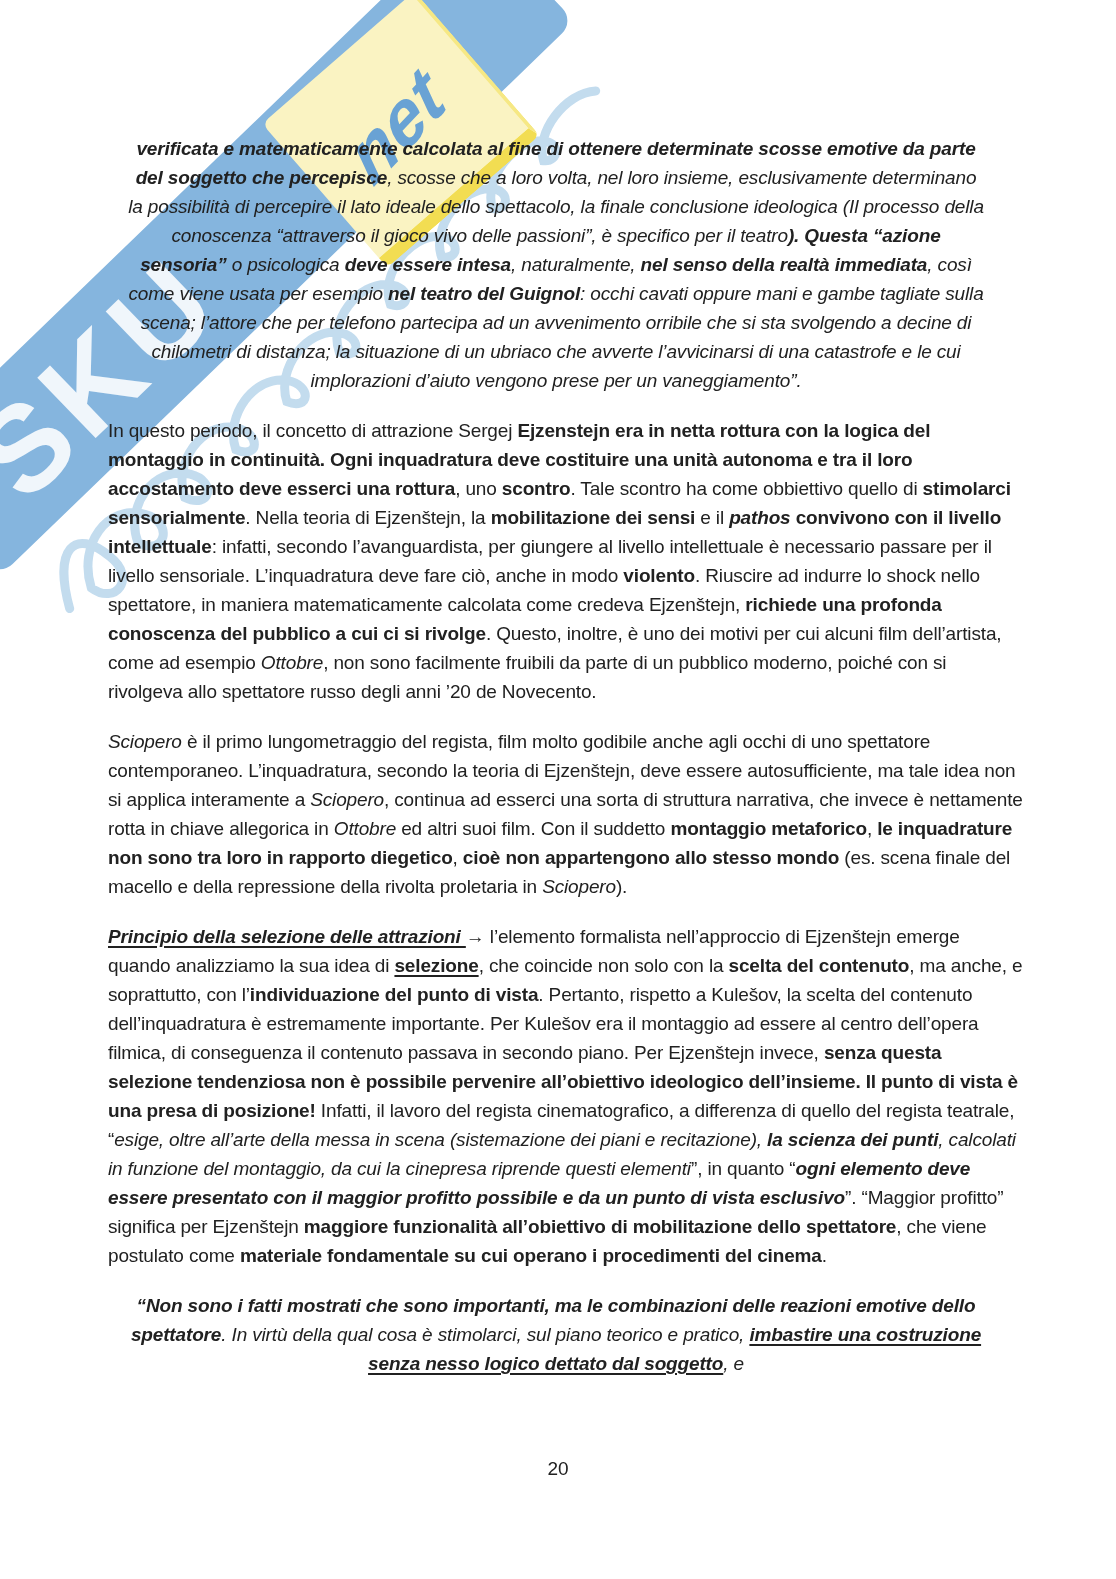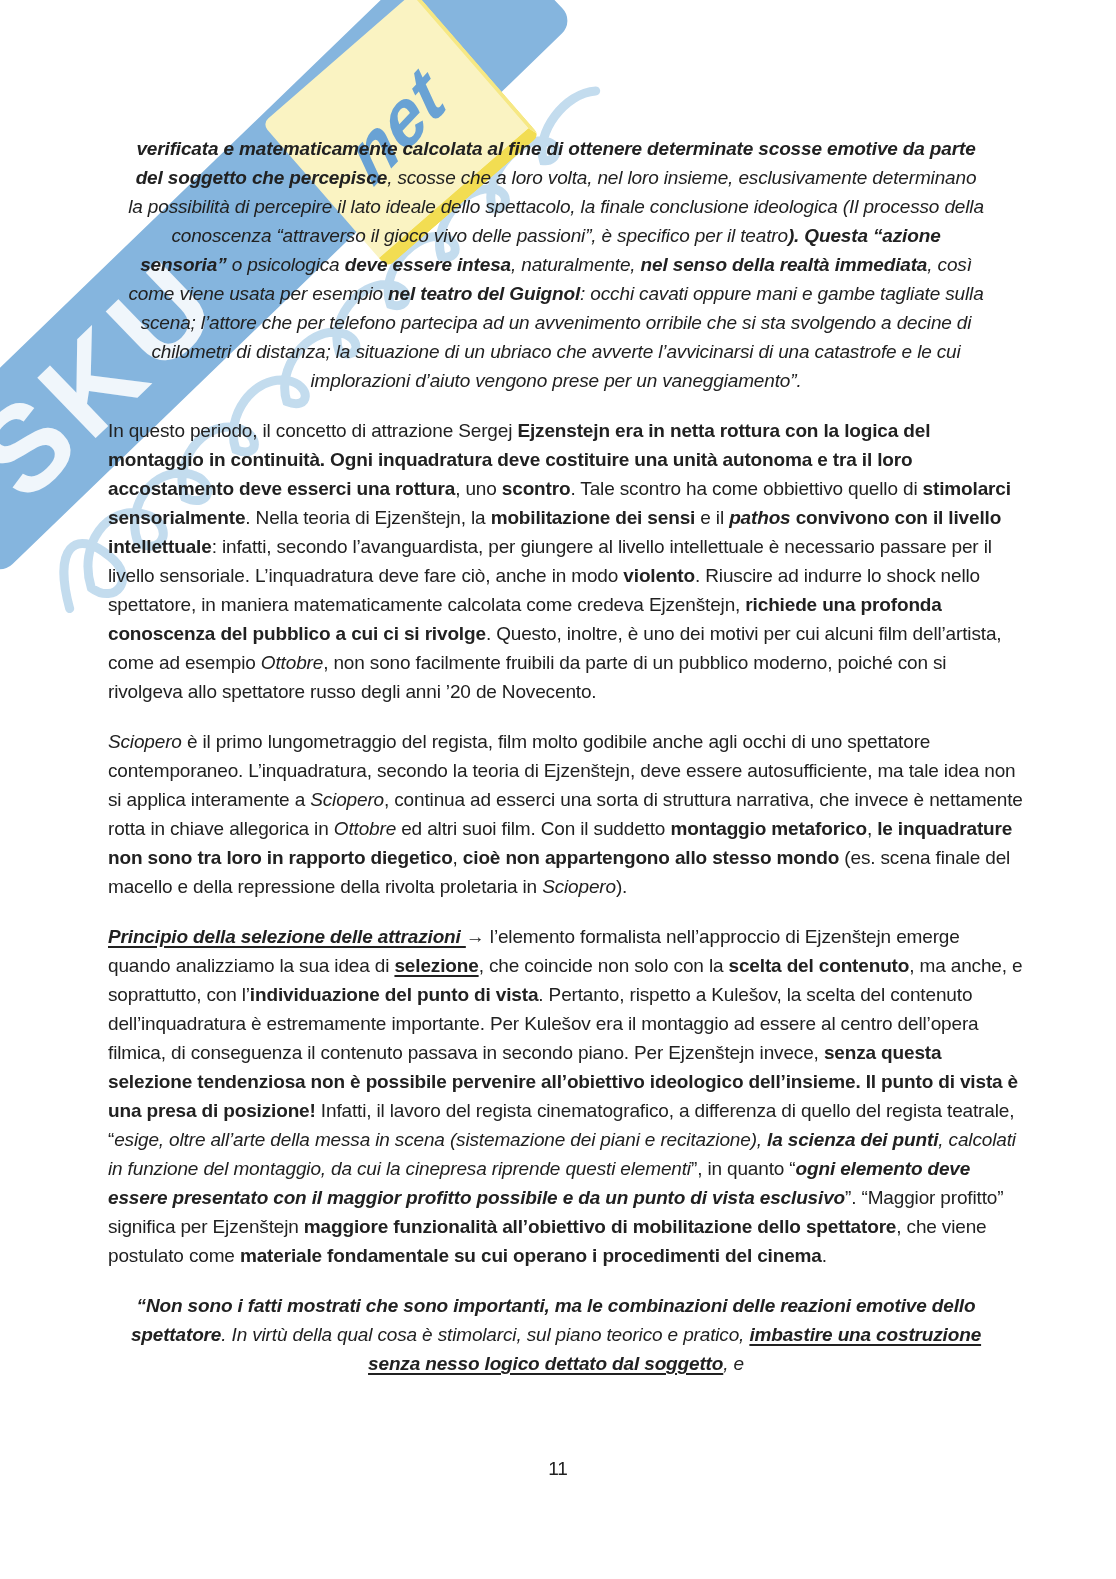--- a/index.html
+++ b/index.html
@@ -92,15 +92,15 @@
   </div>
 
   <div class="content">
       <p class="block quote-center"><span class="b i">verificata e matematicamente calcolata al fine di ottenere determinate scosse emotive da parte del soggetto che percepisce</span><span class="i">, scosse che a loro volta, nel loro insieme, esclusivamente determinano la possibilità di percepire il lato ideale dello spettacolo, la finale conclusione ideologica (Il processo della conoscenza “attraverso il gioco vivo delle passioni”, è specifico per il teatro</span><span class="b i">). Questa “azione sensoria”</span><span class="i"> o psicologica </span><span class="b i">deve essere intesa</span><span class="i">, naturalmente, </span><span class="b i">nel senso della realtà immediata</span><span class="i">, così come viene usata per esempio </span><span class="b i">nel teatro del Guignol</span><span class="i">: occhi cavati oppure mani e gambe tagliate sulla scena; l’attore che per telefono partecipa ad un avvenimento orribile che si sta svolgendo a decine di chilometri di distanza; la situazione di un ubriaco che avverte l’avvicinarsi di una catastrofe e le cui implorazioni d’aiuto vengono prese per un vaneggiamento”.</span></p>
       <p class="block body-par"><span>In questo periodo, il concetto di attrazione Sergej </span><span class="b">Ejzenstejn era in netta rottura con la logica del montaggio in continuità. Ogni inquadratura deve costituire una unità autonoma e tra il loro accostamento deve esserci una rottura</span><span>, uno </span><span class="b">scontro</span><span>. Tale scontro ha come obbiettivo quello di </span><span class="b">stimolarci sensorialmente</span><span>. Nella teoria di Ejzenštejn, la </span><span class="b">mobilitazione dei sensi</span><span> e il </span><span class="b i">pathos</span><span class="b"> </span><span class="b">convivono con il livello intellettuale</span><span>: infatti, secondo l’avanguardista, per giungere al livello intellettuale è necessario passare per il livello sensoriale. L’inquadratura deve fare ciò, anche in modo </span><span class="b">violento</span><span>. Riuscire ad indurre lo shock nello spettatore, in maniera matematicamente calcolata come credeva Ejzenštejn, </span><span class="b">richiede una profonda conoscenza del pubblico a cui ci si rivolge</span><span>. Questo, inoltre, è uno dei motivi per cui alcuni film dell’artista, come ad esempio </span><span class="i">Ottobre</span><span>, non sono facilmente fruibili da parte di un pubblico moderno, poiché con si rivolgeva allo spettatore russo degli anni ’20 de Novecento.</span></p>
       <p class="block body-par"><span class="i">Sciopero</span><span> è il primo lungometraggio del regista, film molto godibile anche agli occhi di uno spettatore contemporaneo. L’inquadratura, secondo la teoria di Ejzenštejn, deve essere autosufficiente, ma tale idea non si applica interamente a </span><span class="i">Sciopero</span><span>, continua ad esserci una sorta di struttura narrativa, che invece è nettamente rotta in chiave allegorica in </span><span class="i">Ottobre</span><span> ed altri suoi film. Con il suddetto </span><span class="b">montaggio metaforico</span><span>, </span><span class="b">le inquadrature non sono tra loro in rapporto diegetico</span><span>, </span><span class="b">cioè non appartengono allo stesso mondo</span><span> (es. scena finale del macello e della repressione della rivolta proletaria in </span><span class="i">Sciopero</span><span>).</span></p>
       <p class="block body-par"><span class="b i u">Principio della selezione delle attrazioni </span><span>→ l’elemento formalista nell’approccio di Ejzenštejn emerge quando analizziamo la sua idea di </span><span class="b u">selezione</span><span>, che coincide non solo con la </span><span class="b">scelta del contenuto</span><span>, ma anche, e soprattutto, con l’</span><span class="b">individuazione del punto di vista</span><span>. Pertanto, rispetto a Kulešov, la scelta del contenuto dell’inquadratura è estremamente importante. Per Kulešov era il montaggio ad essere al centro dell’opera filmica, di conseguenza il contenuto passava in secondo piano. Per Ejzenštejn invece, </span><span class="b">senza questa selezione tendenziosa non è possibile pervenire all’obiettivo ideologico dell’insieme. Il punto di vista è una presa di posizione!</span><span> Infatti, il lavoro del regista cinematografico, a differenza di quello del regista teatrale, “</span><span class="i">esige, oltre all’arte della messa in scena (sistemazione dei piani e recitazione), </span><span class="b i">la scienza dei punti</span><span class="i">, calcolati in funzione del montaggio, da cui la cinepresa riprende questi elementi</span><span>”, in quanto “</span><span class="b i">ogni elemento deve essere presentato con il maggior profitto possibile e da un punto di vista esclusivo</span><span>”. “Maggior profitto” significa per Ejzenštejn </span><span class="b">maggiore funzionalità all’obiettivo di mobilitazione dello spettatore</span><span>, che viene postulato come </span><span class="b">materiale fondamentale su cui operano i procedimenti del cinema</span><span>.</span></p>
       <p class="block quote-center"><span class="b i">“Non sono i fatti mostrati che sono importanti, ma le combinazioni delle reazioni emotive dello spettatore</span><span class="i">. In virtù della qual cosa è stimolarci, sul piano teorico e pratico, </span><span class="b i u">imbastire una costruzione senza nesso logico dettato dal soggetto</span><span class="i">, e</span></p>
     </div>
 
-  <div class="page-number">11</div>
+  <div class="page-number">20</div>
 
 </div>
 
 </body></html>

